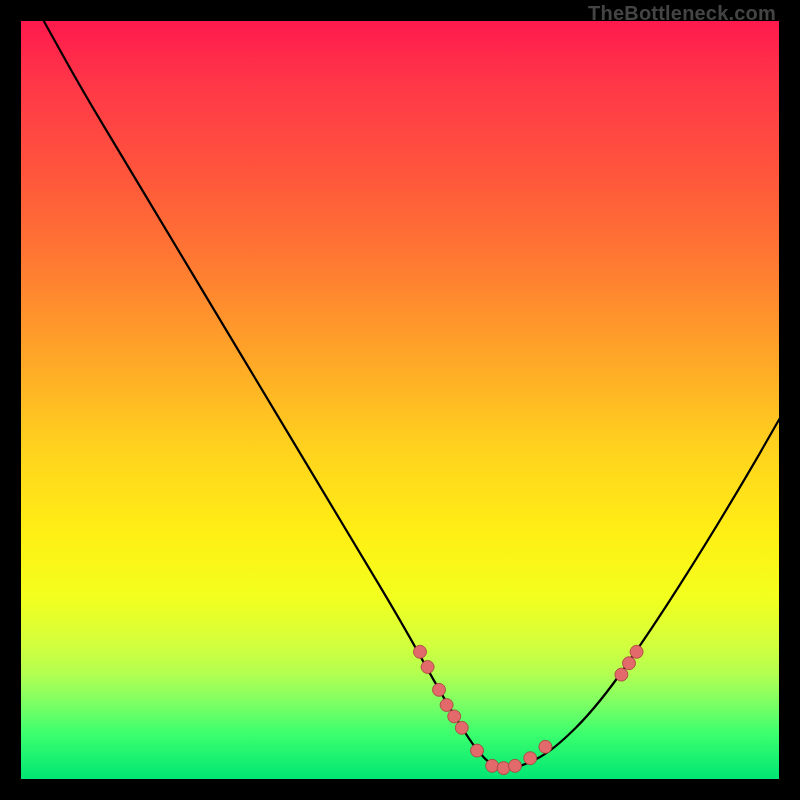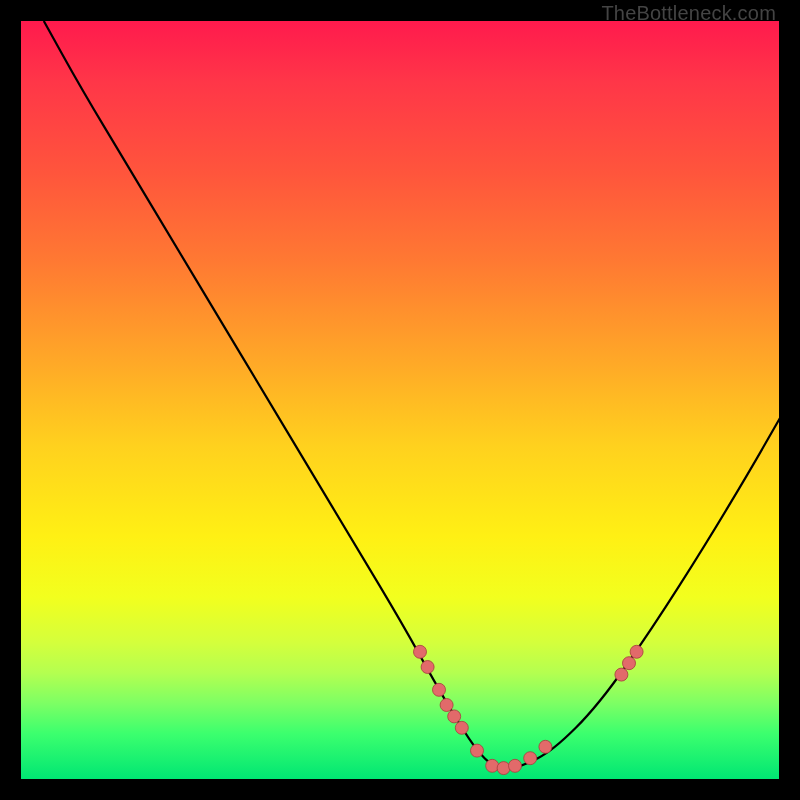--- a/index.html
+++ b/index.html
@@ -40,21 +40,21 @@
       #7dff64 90%,
       #3cff6e 94%,
       #00e673 100%
     );
   }
   .watermark {
     position: absolute;
     top: 2px;
     right: 24px;
     font-size: 20px;
-    font-weight: 400;
+    font-weight: 700;
     color: #444;
     letter-spacing: 0.2px;
     user-select: none;
   }
   svg.curve {
     position: absolute;
     left: 0;
     top: 0;
     width: 760px;
     height: 760px;

